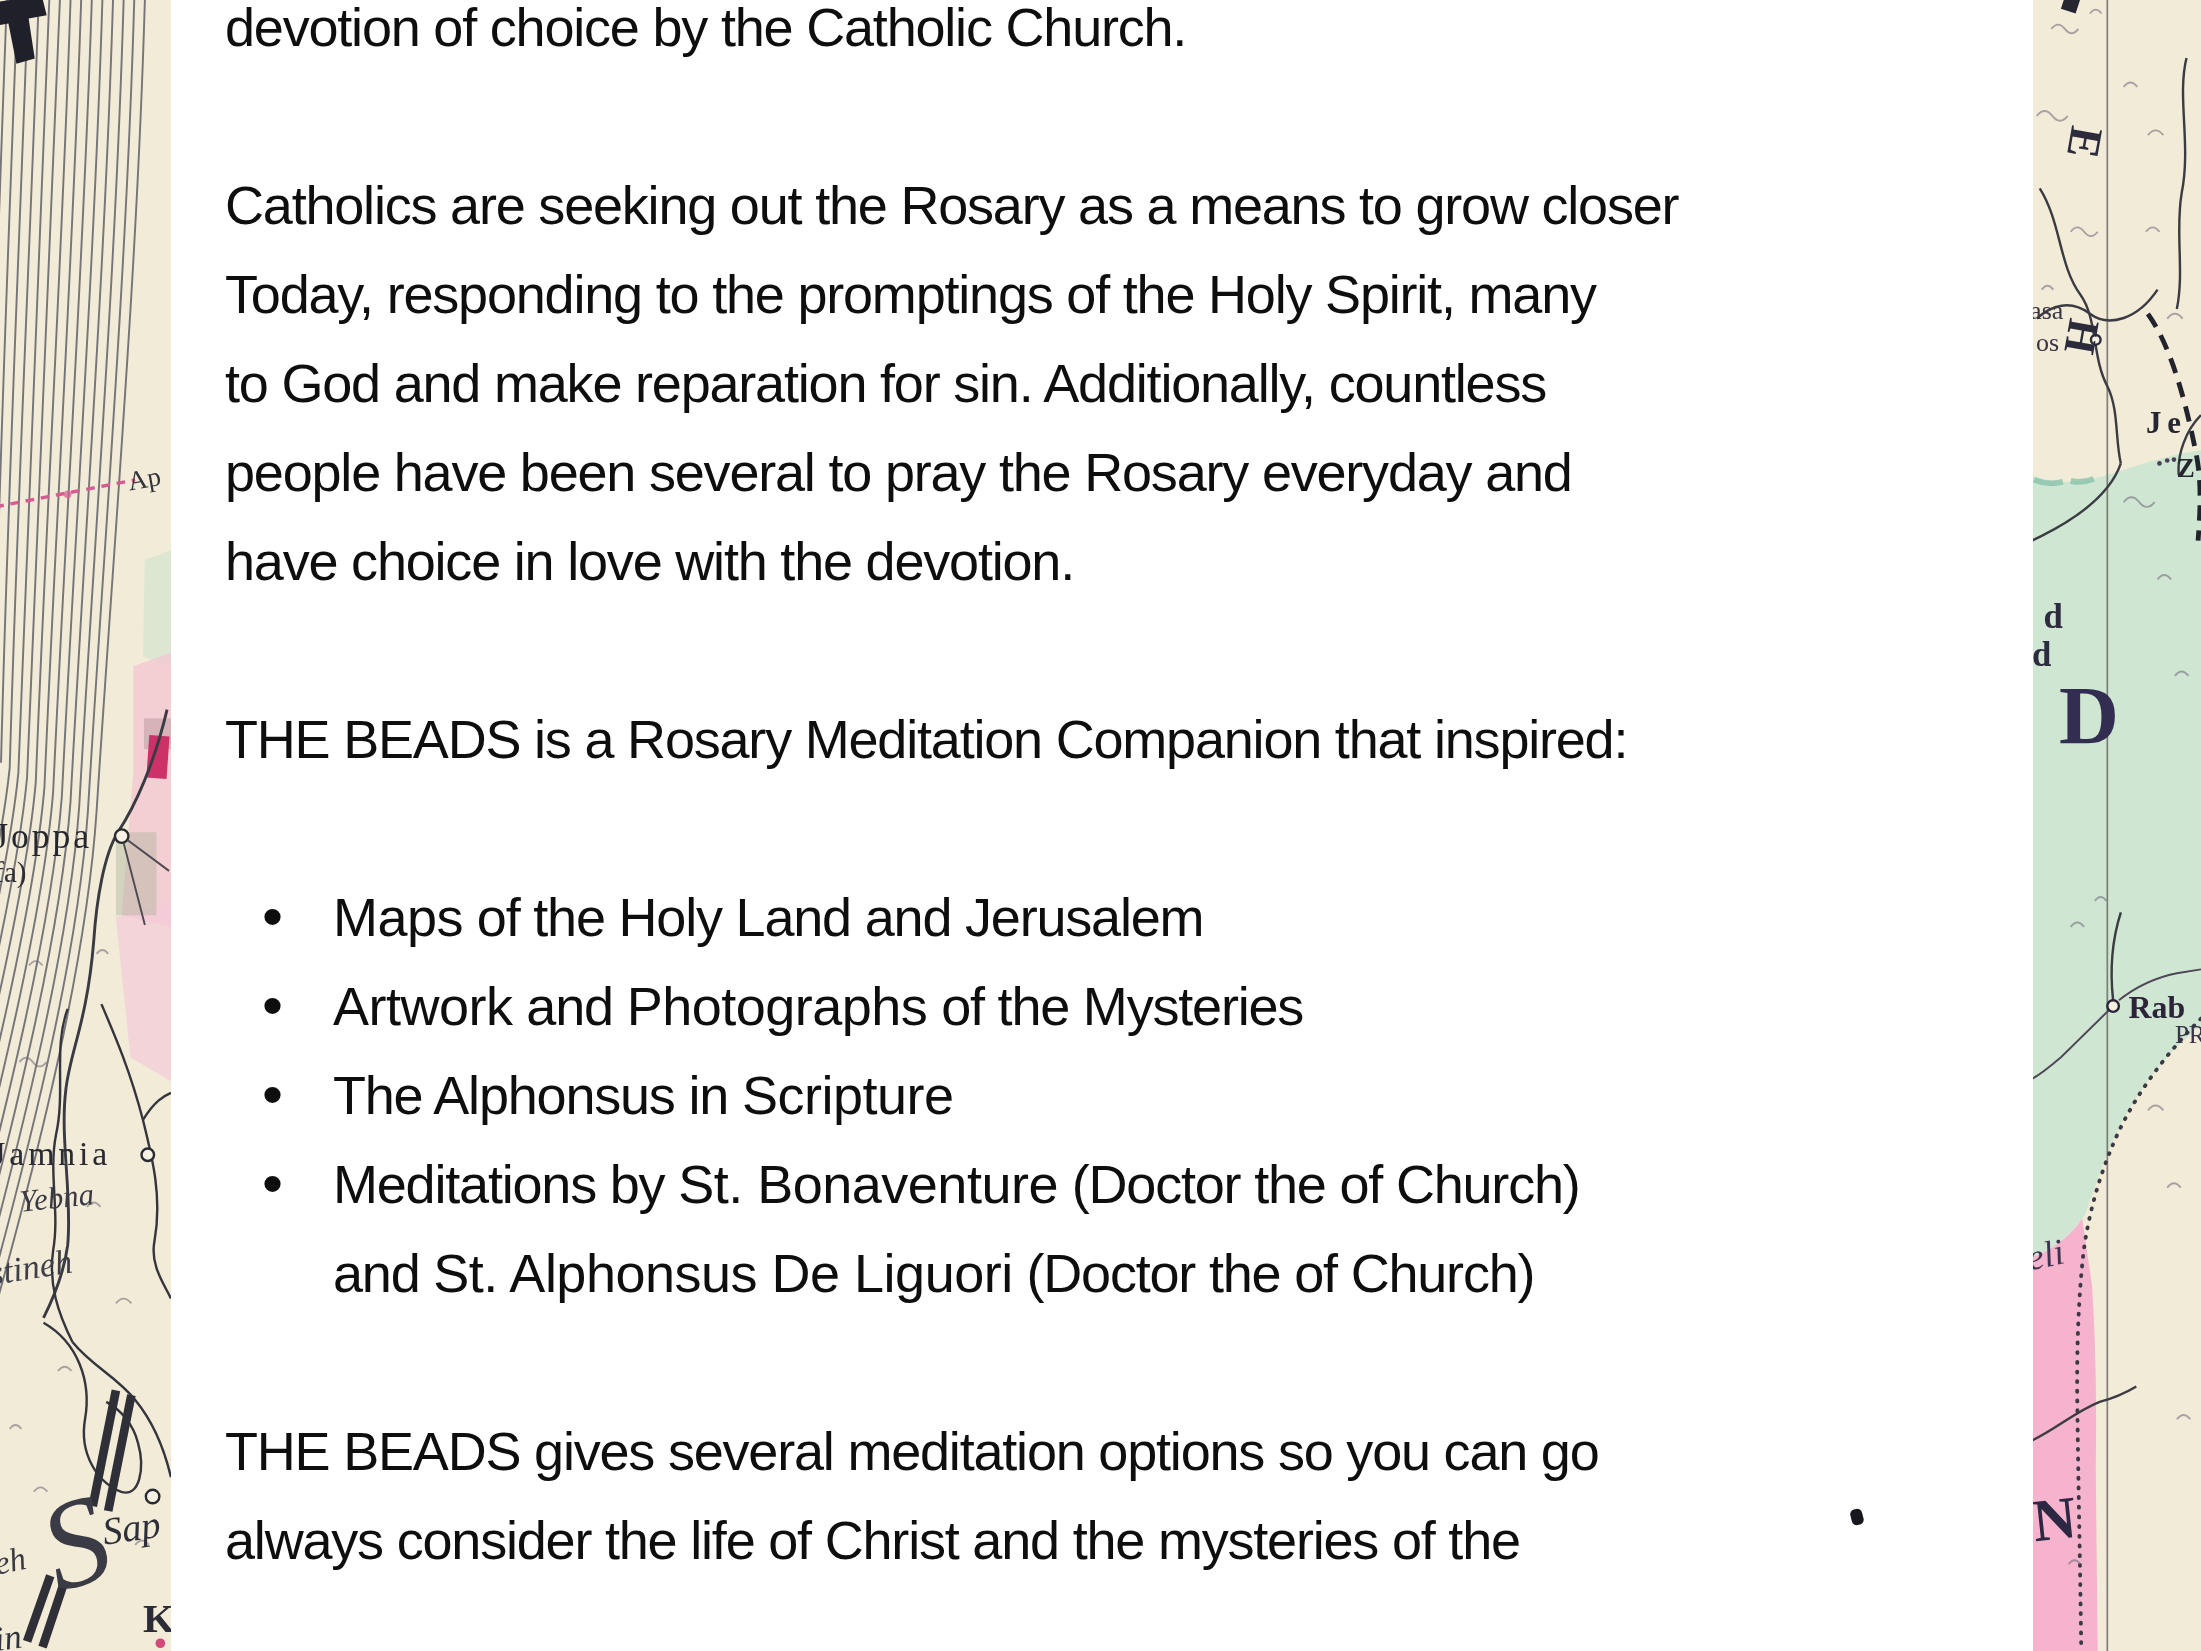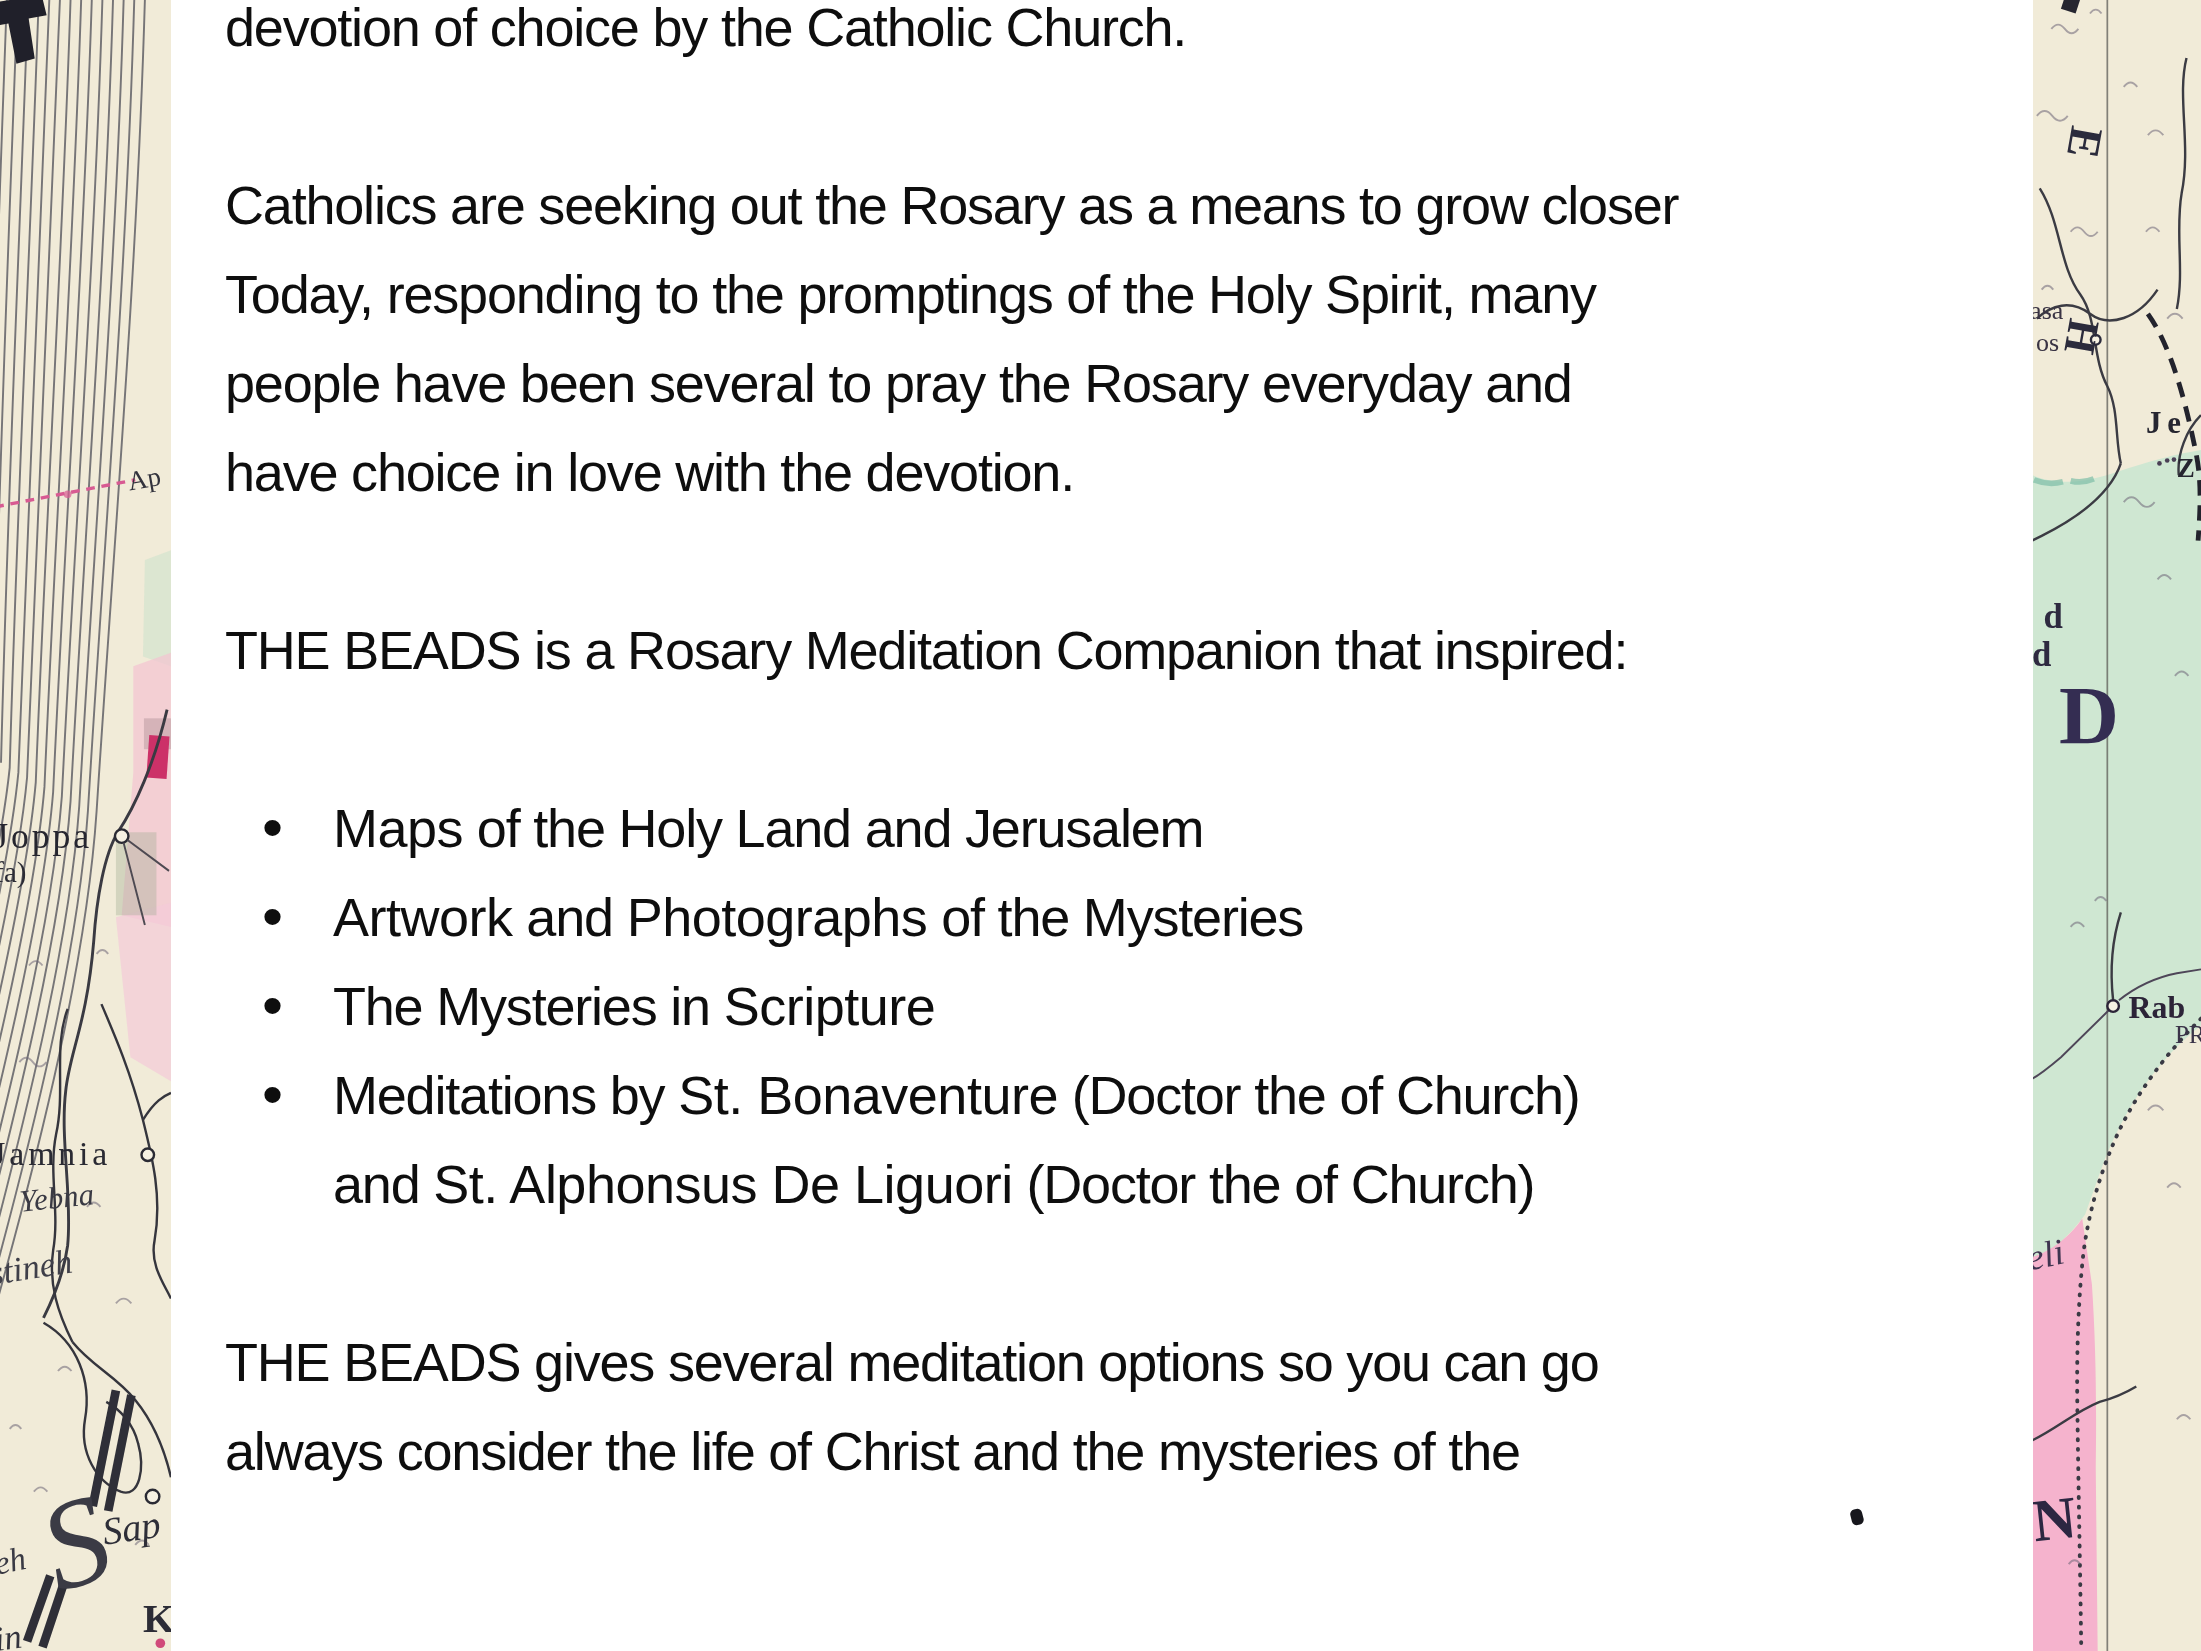--- a/index.html
+++ b/index.html
@@ -194,39 +194,40 @@
 
   <div class="textcol">
 
     <div class="line">devotion of choice by the Catholic Church.</div>
 
     <div class="gap"></div>
 
     <div>
       <div class="line">Catholics are seeking out the Rosary as a means to grow closer</div>
       <div class="line">Today, responding to the promptings of the Holy Spirit, many</div>
+      <div class="line">to God and make reparation for sin. Additionally, countless</div>
       <div class="line">people have been several to pray the Rosary everyday and</div>
       <div class="line">have choice in love with the devotion.</div>
     </div>
 
     <div class="gap"></div>
 
     <div class="line">THE BEADS is a Rosary Meditation Companion that inspired:</div>
 
     <div class="gap"></div>
 
     <div>
       <div class="line bullet">
         <span class="dot">•</span><b>Maps</b><span> of the Holy Land and Jerusalem</span>
       </div>
       <div class="line bullet">
         <span class="dot">•</span><b>Artwork</b><span> and </span><b>Photographs</b><span> of the Mysteries</span>
       </div>
       <div class="line bullet">
-        <span class="dot">•</span><span>The Mysteries in </span><b>Scripture</b>
+        <span class="dot">•</span><span>The Alphonsus in </span><b>Scripture</b>
       </div>
       <div class="line bullet">
         <span class="dot">•</span><span>Meditations by </span><b>St. Bonaventure</b><span> (Doctor the of Church)</span>
       </div>
       <div class="line bullet">
         <span>and </span><b>St. Alphonsus De Liguori</b><span> (Doctor the of Church)</span>
       </div>
     </div>
 
     <div class="gap"></div>

